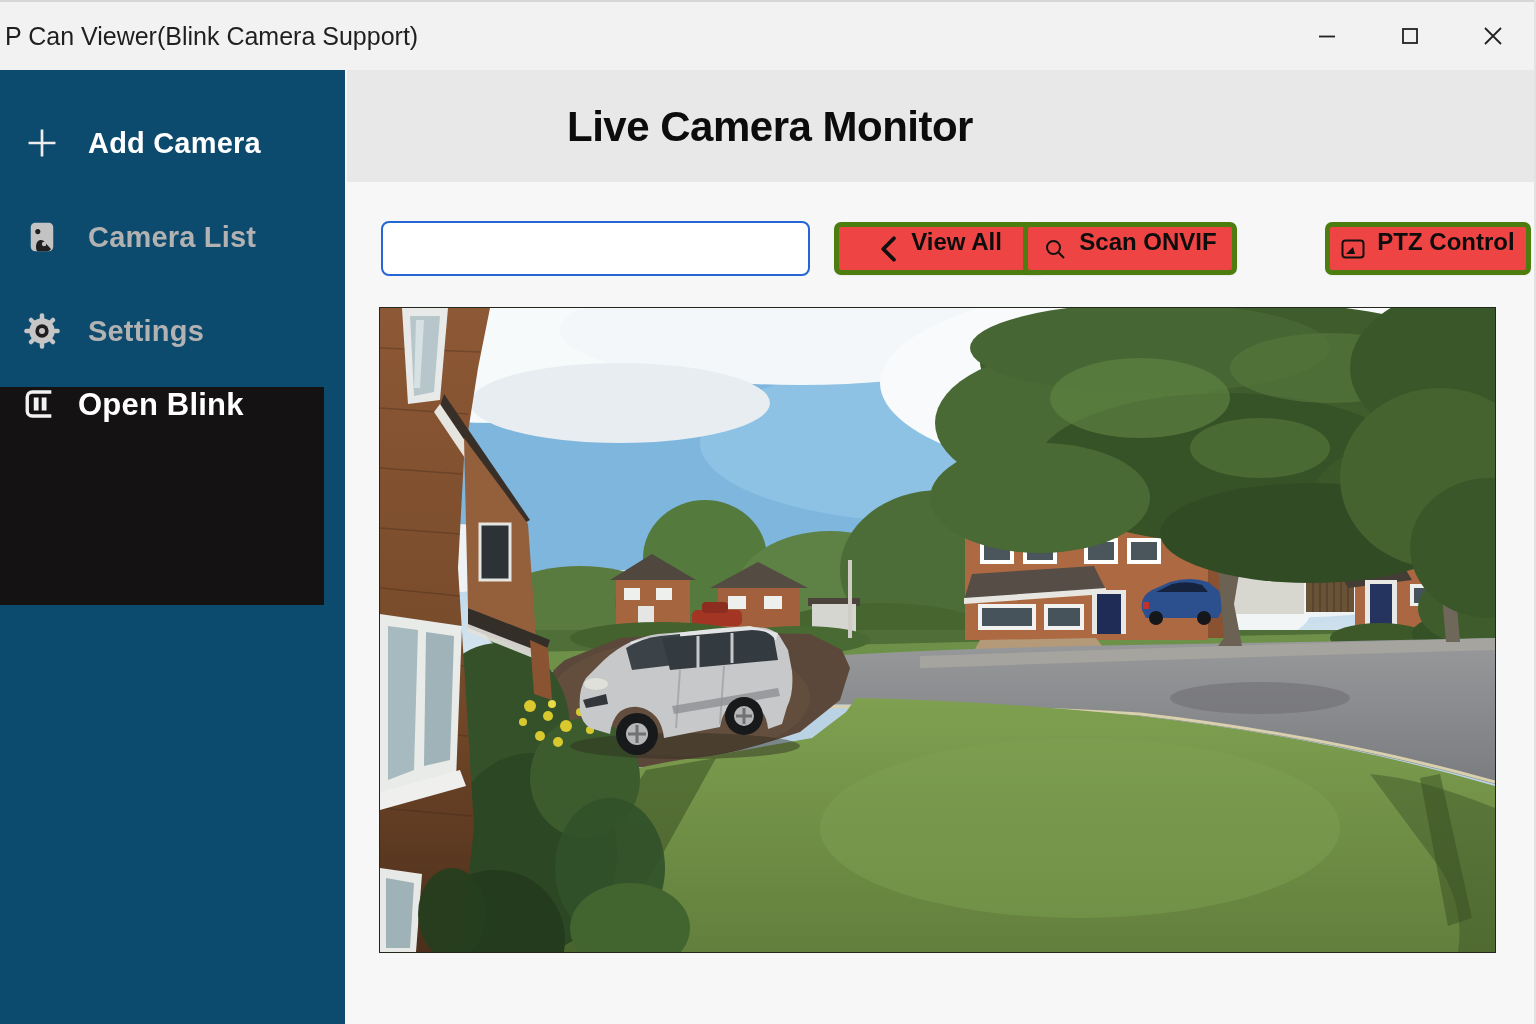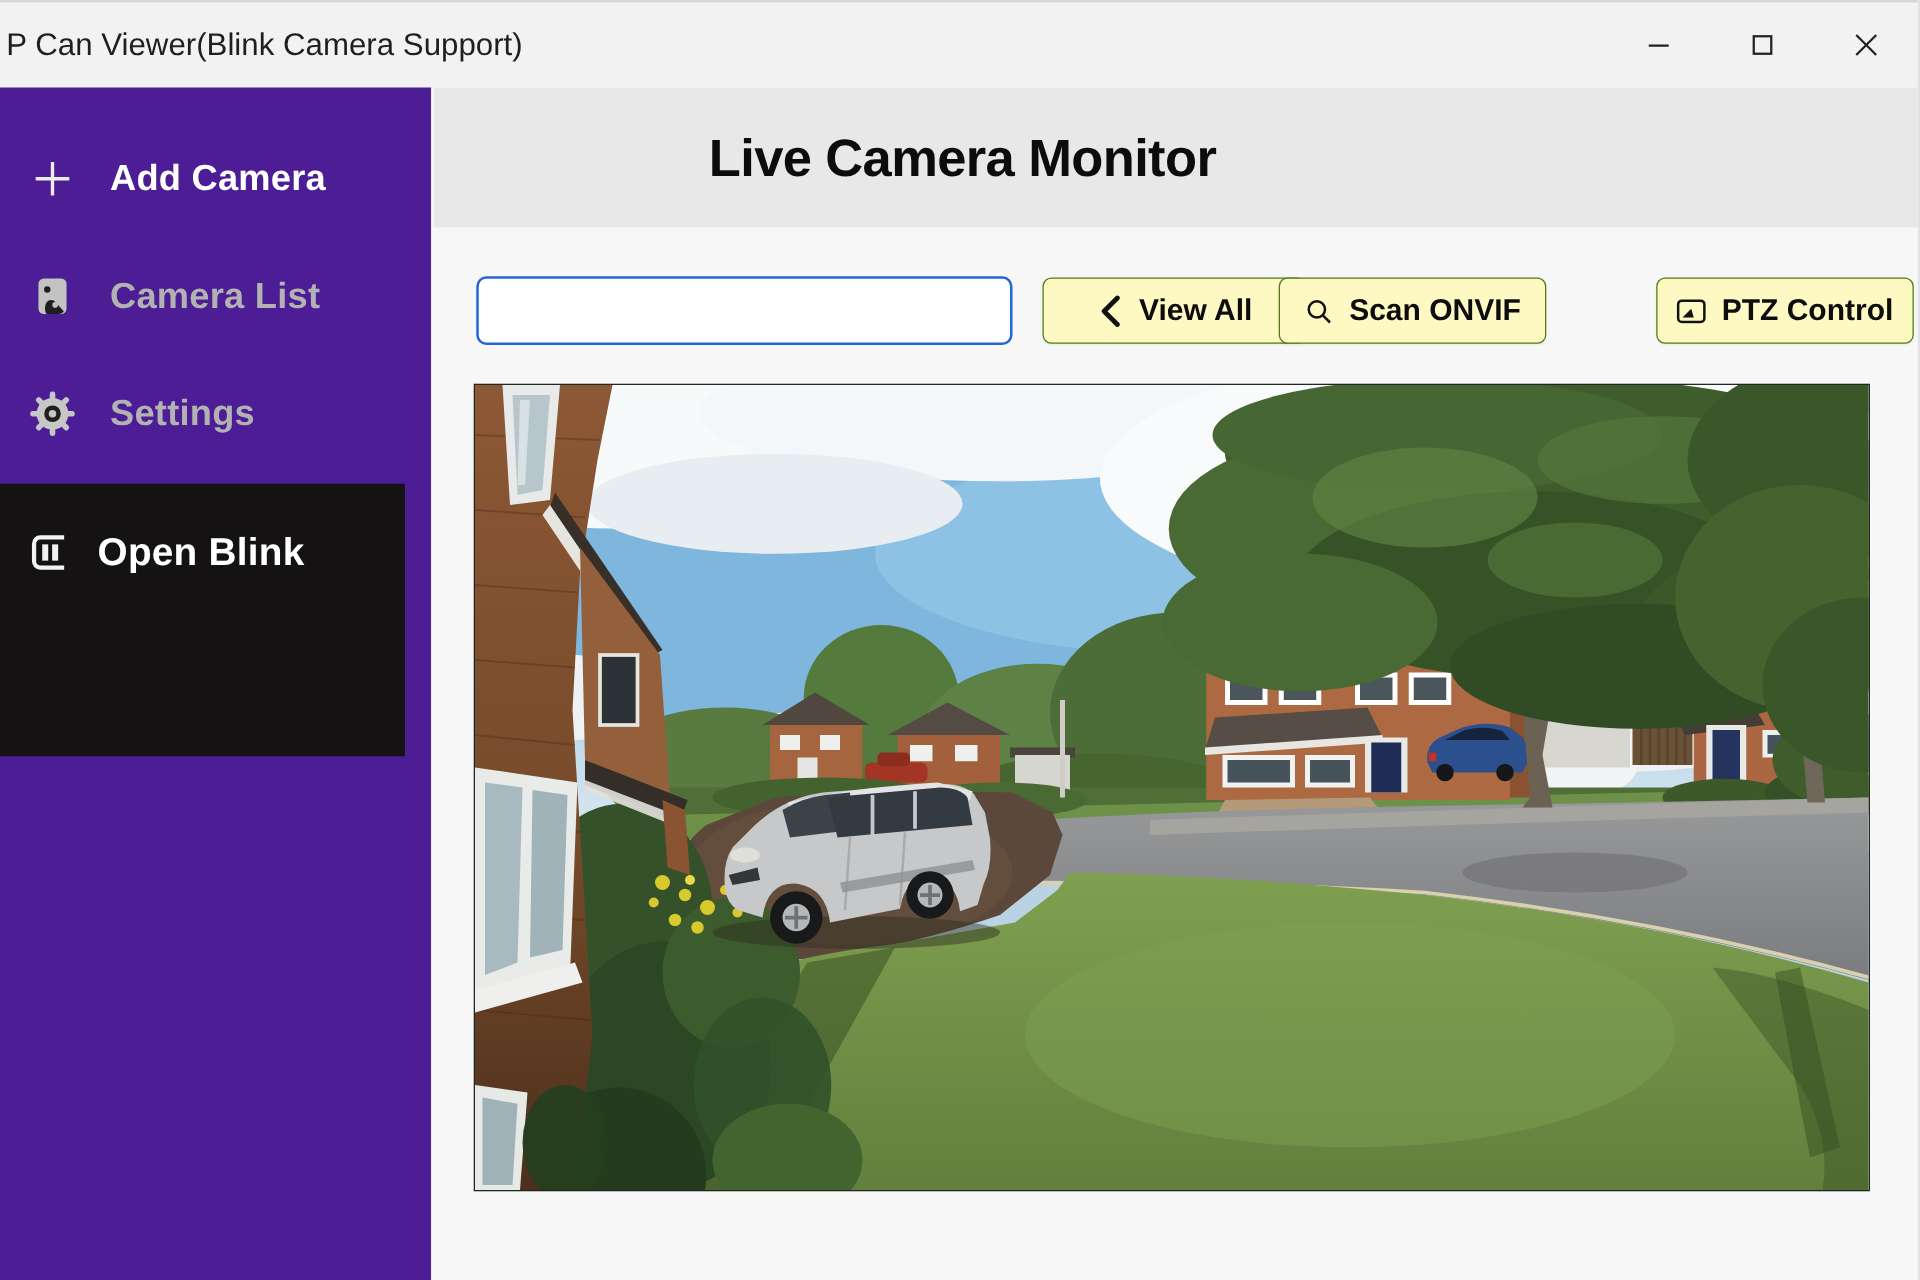--- a/index.html
+++ b/index.html
@@ -11,39 +11,39 @@
   .window{position:relative;width:1536px;height:1024px;background:#f7f7f7;
     border-right:2px solid #e2e2e2;box-sizing:border-box;}
   
   .titlebar{position:absolute;top:0;left:0;right:0;height:70px;background:#f3f2f2;
     border-top:2px solid #d6d6d6;box-sizing:border-box;display:flex;align-items:center;}
   .title{font-size:25px;color:#1f1f1f;padding-left:5px;white-space:nowrap;}
   .win-controls{margin-left:auto;display:flex;height:100%;}
   .win-btn{width:83px;height:100%;display:flex;align-items:center;justify-content:center;cursor:default;}
   .win-btn svg{display:block;}
   
-  .sidebar{position:absolute;top:70px;left:0;width:345px;bottom:0;background:#4c1d95;}
+  .sidebar{position:absolute;top:70px;left:0;width:345px;bottom:0;background:#0c4a6e;}
   .nav-list{padding-top:26px;}
   .nav-item{display:flex;align-items:center;gap:26px;height:94px;padding-left:22px;}
   .nav-ico{width:40px;display:flex;justify-content:center;align-items:center;}
   .nav-label{font-size:29px;font-weight:600;color:#b2b2b2;letter-spacing:.2px;}
   .nav-item.active .nav-label{color:#ffffff;font-weight:700;}
   .quick-panel{position:absolute;top:317px;left:0;width:324px;height:218px;background:#151213;}
-  .quick-item{display:flex;align-items:center;gap:18px;height:109px;padding-left:20px;}
+  .quick-item{display:flex;align-items:flex-start;gap:18px;height:109px;padding-left:20px;}
   .quick-label{font-size:31px;font-weight:700;color:#ffffff;letter-spacing:.2px;}
   
   .main{position:absolute;left:345px;top:70px;right:0;bottom:0;background:#f7f7f7;}
   .header-band{position:absolute;top:0;left:2px;right:0;height:112px;background:#e9e8e8;text-align:center;}
   .page-title{position:absolute;left:423px;top:57px;transform:translate(-50%,-50%);
     font-size:42px;font-weight:700;color:#0c0c0c;white-space:nowrap;letter-spacing:-.5px;}
   .url-input{position:absolute;left:36px;top:151px;width:429px;height:55px;
     border:2.5px solid #2665d6;border-radius:8px;background:#ffffff;outline:none;
     font-size:22px;padding:0 14px;box-sizing:border-box;font-family:"Liberation Sans",sans-serif;}
-  .tool-btn{position:absolute;top:152px;height:53px;background:#fef9c3;border:1px solid #4d7c0f;
-    border-radius:7px;display:flex;align-items:center;justify-content:center;gap:12px;
+  .tool-btn{position:absolute;top:152px;height:53px;background:#ef4444;border:5px solid #4d7c0f;
+    border-radius:7px;display:flex;justify-content:center;gap:12px;
     font-size:24px;font-weight:700;color:#0d0d0d;font-family:"Liberation Sans",sans-serif;
     box-shadow:0 1px 2px rgba(0,0,0,.05);cursor:default;}
   #btn-viewall{left:489px;width:211px;}
   #btn-scan{left:678px;width:214px;}
   #btn-ptz{left:940px;width:206px;margin-left:40px;}
   .tool-btn .b-ico{display:flex;align-items:center;}
   
   .feed{position:absolute;left:34px;top:237px;width:1115px;height:644px;
     border:1px solid #23281f;background:#b9d2e4;overflow:hidden;}
   .feed svg{display:block;width:100%;height:100%;}

